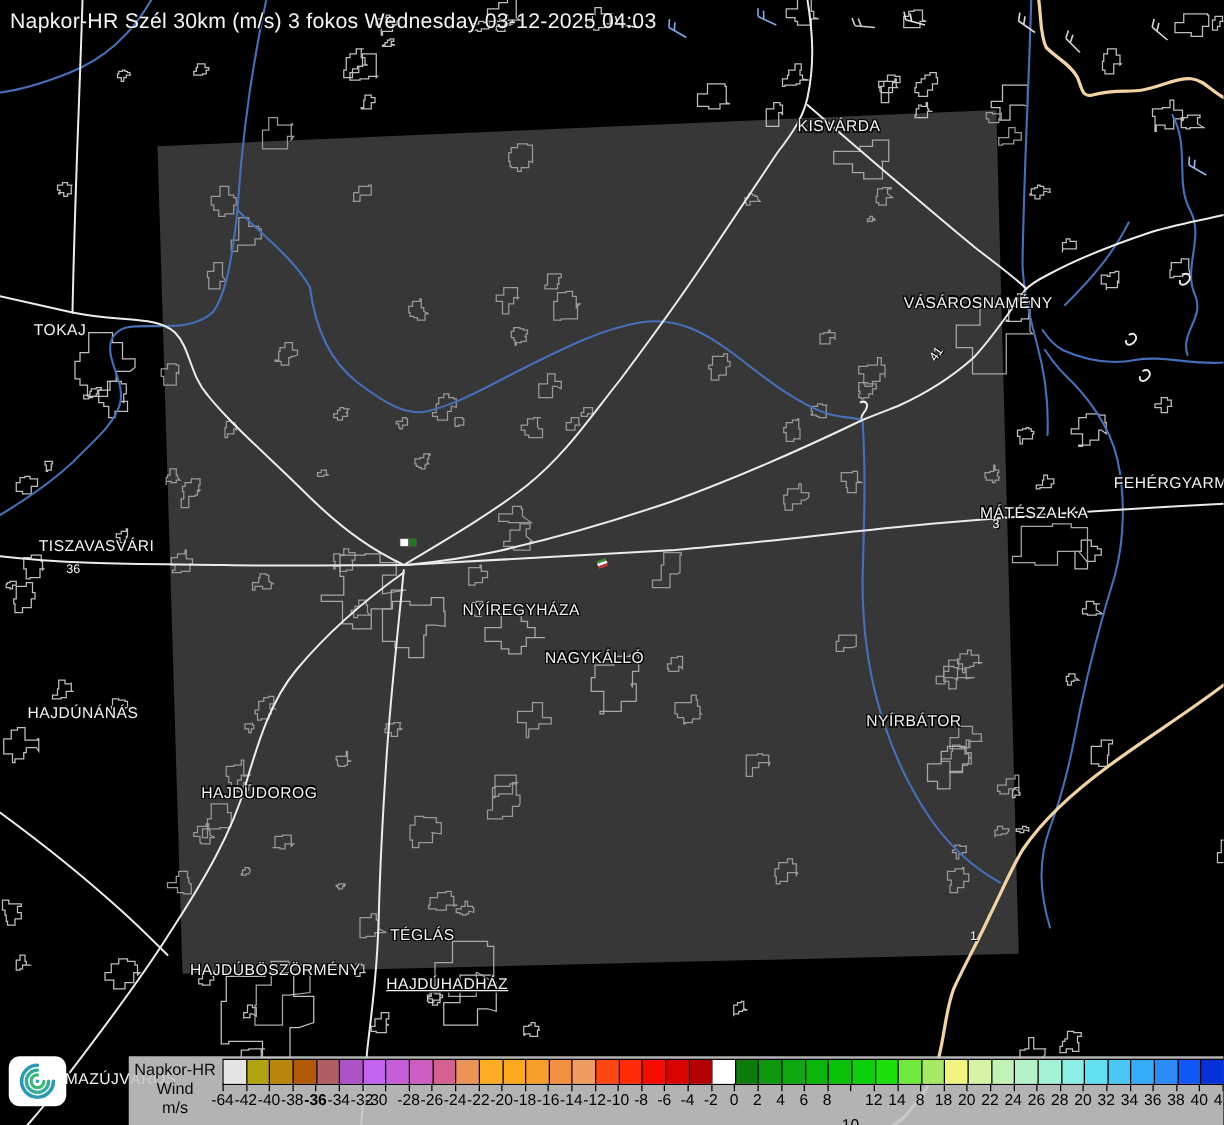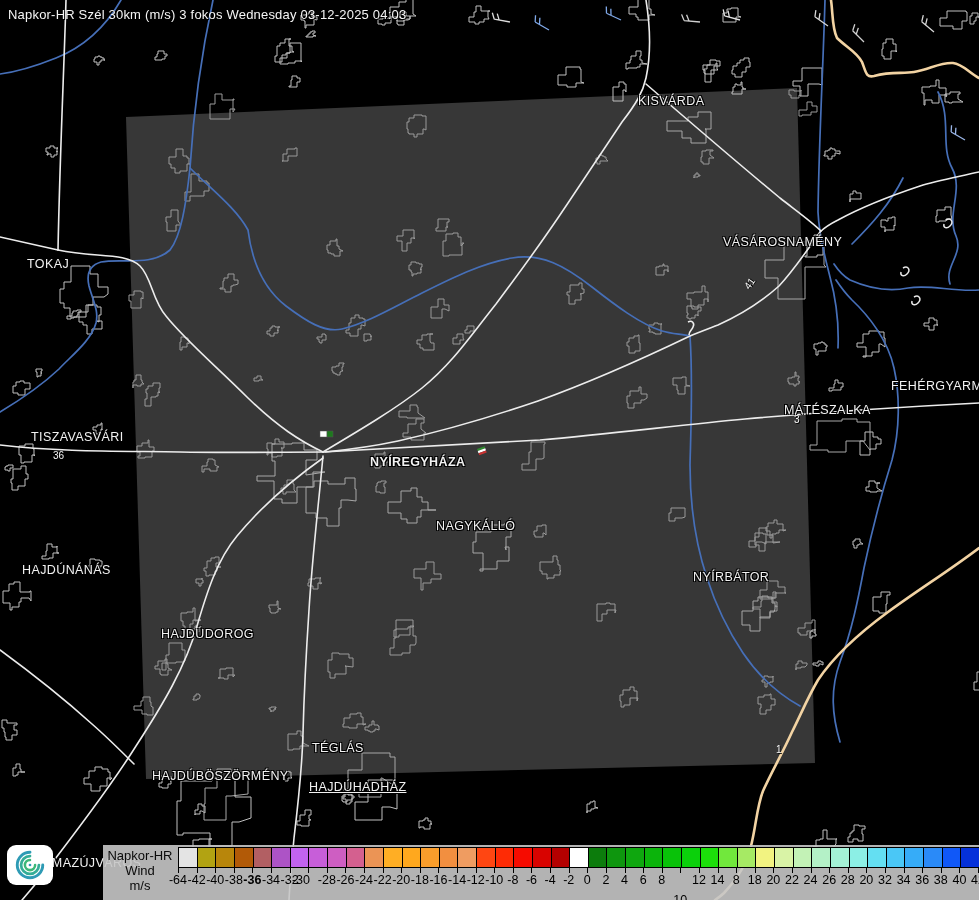--- a/index.html
+++ b/index.html
@@ -3,21 +3,21 @@
 <meta charset="utf-8">
 <style>
   html,body{margin:0;padding:0;background:#000;}
   #stage{position:relative;width:979px;height:900px;background:#000;overflow:hidden;
          font-family:"Liberation Sans",sans-serif;}
   #mapsvg{position:absolute;left:0;top:0;}
   .city-label{position:absolute;color:#f2f2f2;font-size:12.5px;letter-spacing:.4px;white-space:nowrap;
     text-shadow:1px 1px 0 #000,-1px -1px 0 #000,1px -1px 0 #000,-1px 1px 0 #000;z-index:3;}
   .road-label{position:absolute;color:#f5f5f5;font-size:10px;white-space:nowrap;z-index:3;
     text-shadow:1px 1px 0 #000;}
-  #title{position:absolute;left:8px;top:7px;color:#f5f5f5;font-size:13px;letter-spacing:.2px;
+  #title{position:absolute;left:8px;top:7px;color:#f5f5f5;font-size:17px;letter-spacing:.2px;
     text-shadow:1px 1px 0 #000;z-index:4;}
   #legend{position:absolute;left:103px;top:845px;width:876px;height:55px;
     background:rgba(199,199,199,.9);z-index:5;}
   #legend-titles{position:absolute;left:0;top:3px;width:74px;text-align:center;color:#0a0a0a;
     font-size:13px;line-height:15px;}
   #colorbar{position:absolute;left:75px;top:2px;width:800px;height:19px;display:flex;
     border:1px solid #000;box-sizing:content-box;}
   .swatch{flex:1 1 0;border-left:1px solid #000;}
   .swatch:first-child{border-left:none;}
   .cb-tick{position:absolute;top:22px;width:1px;height:6px;background:#000;}
@@ -279,21 +279,21 @@
 
   <div id="title">Napkor-HR Szél 30km (m/s) 3 fokos Wednesday 03-12-2025 04:03</div>
 
   <div id="cities">
       <div class="city-label" style="left: 638px; top: 94px;">KISVÁRDA</div>
       <div class="city-label" style="left: 723px; top: 235px;">VÁSÁROSNAMÉNY</div>
       <div class="city-label" style="left: 27px; top: 257px;">TOKAJ</div>
       <div class="city-label" style="left: 891px; top: 379px;">FEHÉRGYARMAT</div>
       <div class="city-label" style="left: 784px; top: 403px;">MÁTÉSZALKA</div>
       <div class="city-label" style="left: 31px; top: 430px;">TISZAVASVÁRI</div>
-      <div class="city-label" style="left: 370px; top: 455px; font-weight: bold;">NYÍREGYHÁZA</div>
+      <div class="city-label" style="left: 370px; top: 481px;">NYÍREGYHÁZA</div>
       <div class="city-label" style="left: 436px; top: 519px;">NAGYKÁLLÓ</div>
       <div class="city-label" style="left: 693px; top: 570px;">NYÍRBÁTOR</div>
       <div class="city-label" style="left: 22px; top: 563px;">HAJDÚNÁNÁS</div>
       <div class="city-label" style="left: 161px; top: 627px;">HAJDÚDOROG</div>
       <div class="city-label" style="left: 312px; top: 741px;">TÉGLÁS</div>
       <div class="city-label" style="left: 152px; top: 769px;">HAJDÚBÖSZÖRMÉNY</div>
       <div class="city-label" style="left: 309px; top: 780px; text-decoration: underline;">HAJDÚHADHÁZ</div>
       <div class="city-label" style="left: 27px; top: 856px;">BALMAZÚJVÁROS</div>
     </div>
   <div id="roadlabels">

